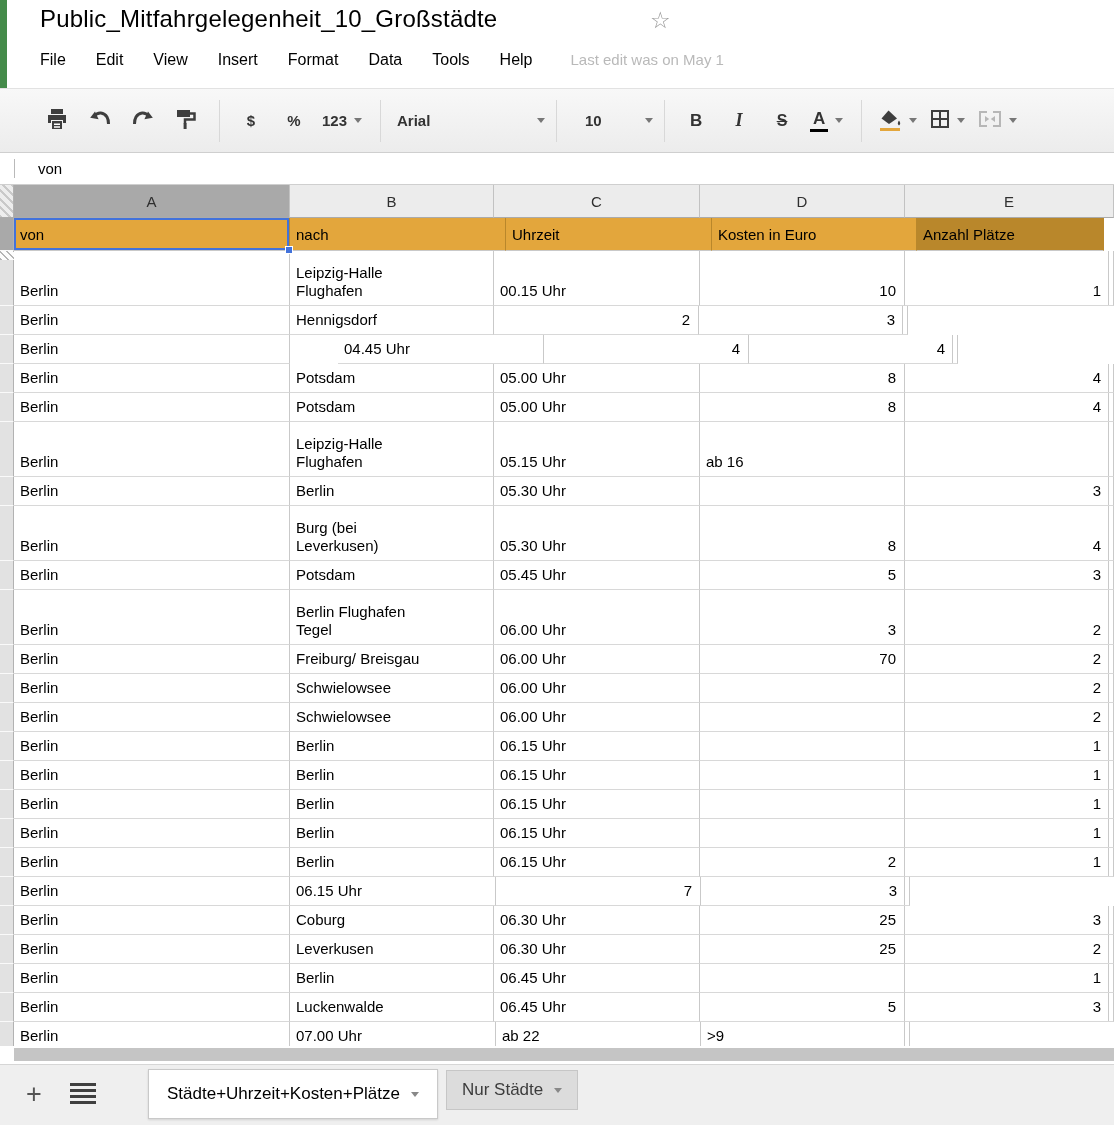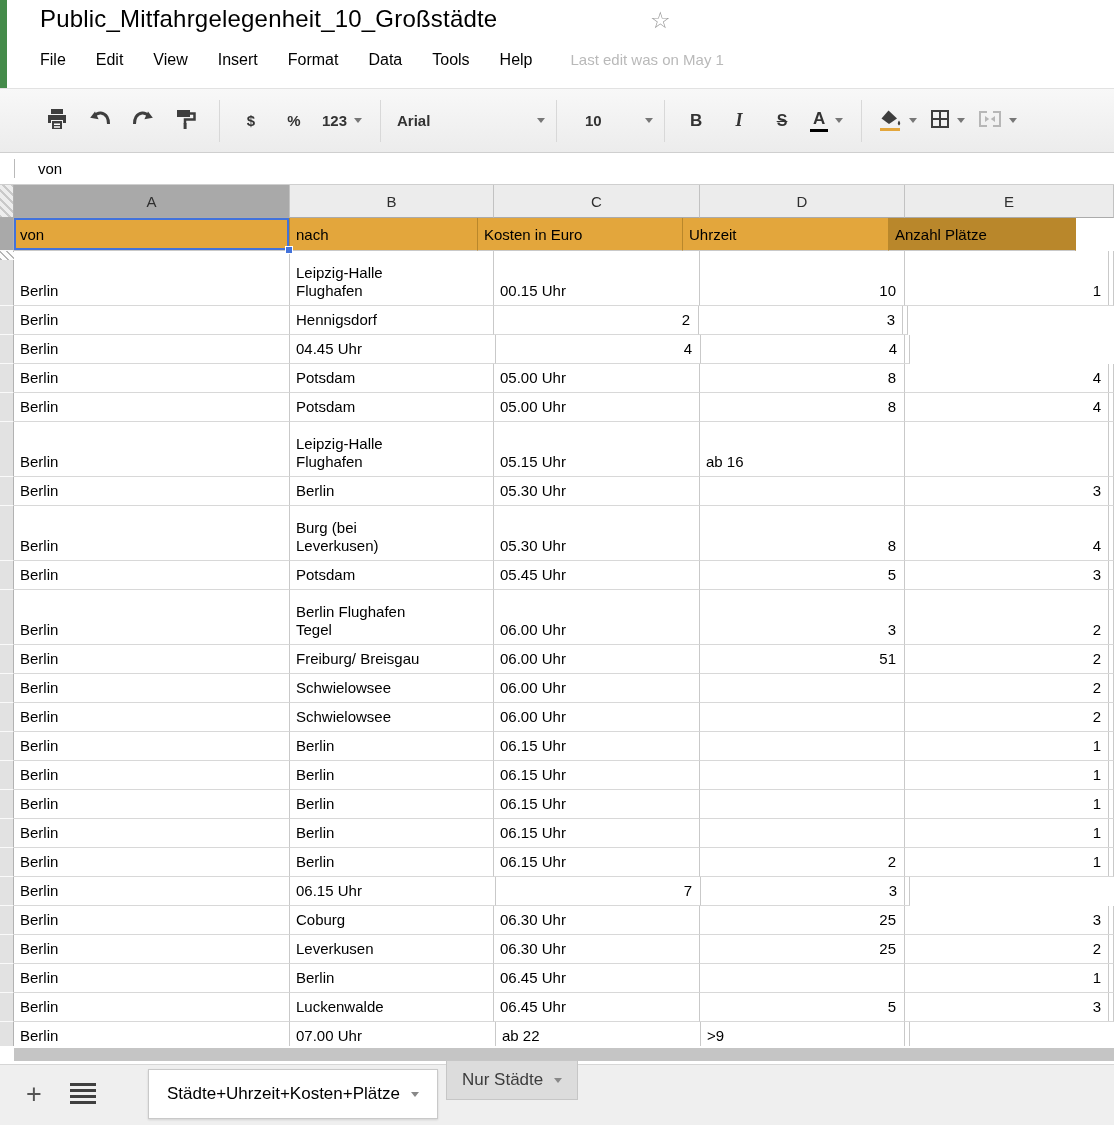--- a/index.html
+++ b/index.html
@@ -77,21 +77,21 @@
           background:#efefef;border-top:1px solid #d6d6d6;}
   .add-btn{position:absolute;left:16px;top:11px;width:36px;height:36px;display:flex;align-items:center;justify-content:center;
            font-size:27px;color:#555;cursor:pointer;}
   .sheets-btn{position:absolute;left:70px;top:18px;width:26px;height:21px;display:flex;flex-direction:column;justify-content:space-between;cursor:pointer;}
   .sheets-btn .b{height:3px;background:#3f3f3f;}
   .tabs-wrap{position:absolute;left:148px;top:0;height:54px;display:flex;align-items:flex-end;gap:8px;}
   .tab{display:flex;align-items:center;font-size:17px;white-space:nowrap;cursor:pointer;}
   .tab .dd{border-top-color:#888;margin-left:11px;}
   .tab.active{height:50px;background:#fff;border:1px solid #c9c9c9;box-sizing:border-box;padding:0 18px;color:#000;
               box-shadow:0 1px 2px rgba(0,0,0,.12);}
-  .tab.inactive{height:40px;margin-bottom:19px;background:#dcdcdc;border:1px solid #c6c6c6;box-sizing:border-box;padding:0 15px;color:#3c3c3c;}
+  .tab.inactive{height:40px;margin-bottom:9px;background:#dcdcdc;border:1px solid #c6c6c6;box-sizing:border-box;padding:0 15px;color:#3c3c3c;}
 </style>
 </head>
 <body>
 
 <div class="app">
 
   <div class="topbar">
     <div class="green-strip"></div>
     <span class="doc-title">Public_Mitfahrgelegenheit_10_Großstädte</span>
     <span class="star">☆</span>
@@ -228,23 +228,23 @@
         <div class="col-h sel" style="width: 276px;">A</div>
         <div class="col-h" style="width: 204px;">B</div>
         <div class="col-h" style="width: 206px;">C</div>
         <div class="col-h" style="width: 205px;">D</div>
         <div class="col-h" style="width: 209px;">E</div>
       </div>
     <div id="rows-container">
         <div class="row hdr">
           <div class="rowh sel"></div>
           <div class="cell c-von selcell" style="width: 276px;">von<div class="fill-handle"></div></div>
-          <div class="cell c-nach" style="width: 188px;">nach</div>
+          <div class="cell c-nach" style="width: 216px;">nach</div>
+          <div class="cell c-uhr" style="width: 206px;">Uhrzeit</div>
           <div class="cell c-kost" style="width: 205px;">Kosten in Euro</div>
-          <div class="cell c-uhr" style="width: 206px;">Uhrzeit</div>
           <div class="cell c-plz" style="width: 187px;">Anzahl Plätze</div>
         </div>
         <div class="row tall">
           <div class="rowh"></div>
           <div class="cell c-von" style="width: 276px;">Berlin</div>
           <div class="cell c-nach" style="width: 204px;">Leipzig-Halle
 Flughafen</div>
           <div class="cell c-uhr" style="width: 206px;">00.15 Uhr</div>
           <div class="cell c-kost num" style="width: 205px;">10</div>
           <div class="cell c-plz num" style="width: 209px;">1</div>
@@ -252,21 +252,21 @@
         <div class="row">
           <div class="rowh"></div>
           <div class="cell c-von" style="width: 276px;">Berlin</div>
           <div class="cell c-nach" style="width: 204px;">Hennigsdorf</div>
           <div class="cell c-kost num" style="width: 205px;">2</div>
           <div class="cell c-plz num" style="width: 209px;">3</div>
         </div>
         <div class="row">
           <div class="rowh"></div>
           <div class="cell c-von" style="width: 276px;">Berlin</div>
-          <div class="cell c-uhr" style="width: 206px;">04.45 Uhr</div>
+          <div class="cell c-uhr" style="width: 206px; margin-left: 48px;">04.45 Uhr</div>
           <div class="cell c-kost num" style="width: 205px;">4</div>
           <div class="cell c-plz num" style="width: 209px;">4</div>
         </div>
         <div class="row">
           <div class="rowh"></div>
           <div class="cell c-von" style="width: 276px;">Berlin</div>
           <div class="cell c-nach" style="width: 204px;">Potsdam</div>
           <div class="cell c-uhr" style="width: 206px;">05.00 Uhr</div>
           <div class="cell c-kost num" style="width: 205px;">8</div>
           <div class="cell c-plz num" style="width: 209px;">4</div>
@@ -320,21 +320,21 @@
 Tegel</div>
           <div class="cell c-uhr" style="width: 206px;">06.00 Uhr</div>
           <div class="cell c-kost num" style="width: 205px;">3</div>
           <div class="cell c-plz num" style="width: 209px;">2</div>
         </div>
         <div class="row">
           <div class="rowh"></div>
           <div class="cell c-von" style="width: 276px;">Berlin</div>
           <div class="cell c-nach" style="width: 204px;">Freiburg/ Breisgau</div>
           <div class="cell c-uhr" style="width: 206px;">06.00 Uhr</div>
-          <div class="cell c-kost num" style="width: 205px;">51</div>
+          <div class="cell c-kost num" style="width: 205px;">70</div>
           <div class="cell c-plz num" style="width: 209px;">2</div>
         </div>
         <div class="row">
           <div class="rowh"></div>
           <div class="cell c-von" style="width: 276px;">Berlin</div>
           <div class="cell c-nach" style="width: 204px;">Schwielowsee</div>
           <div class="cell c-uhr" style="width: 206px;">06.00 Uhr</div>
           <div class="cell c-kost" style="width: 205px;"></div>
           <div class="cell c-plz num" style="width: 209px;">2</div>
         </div>

